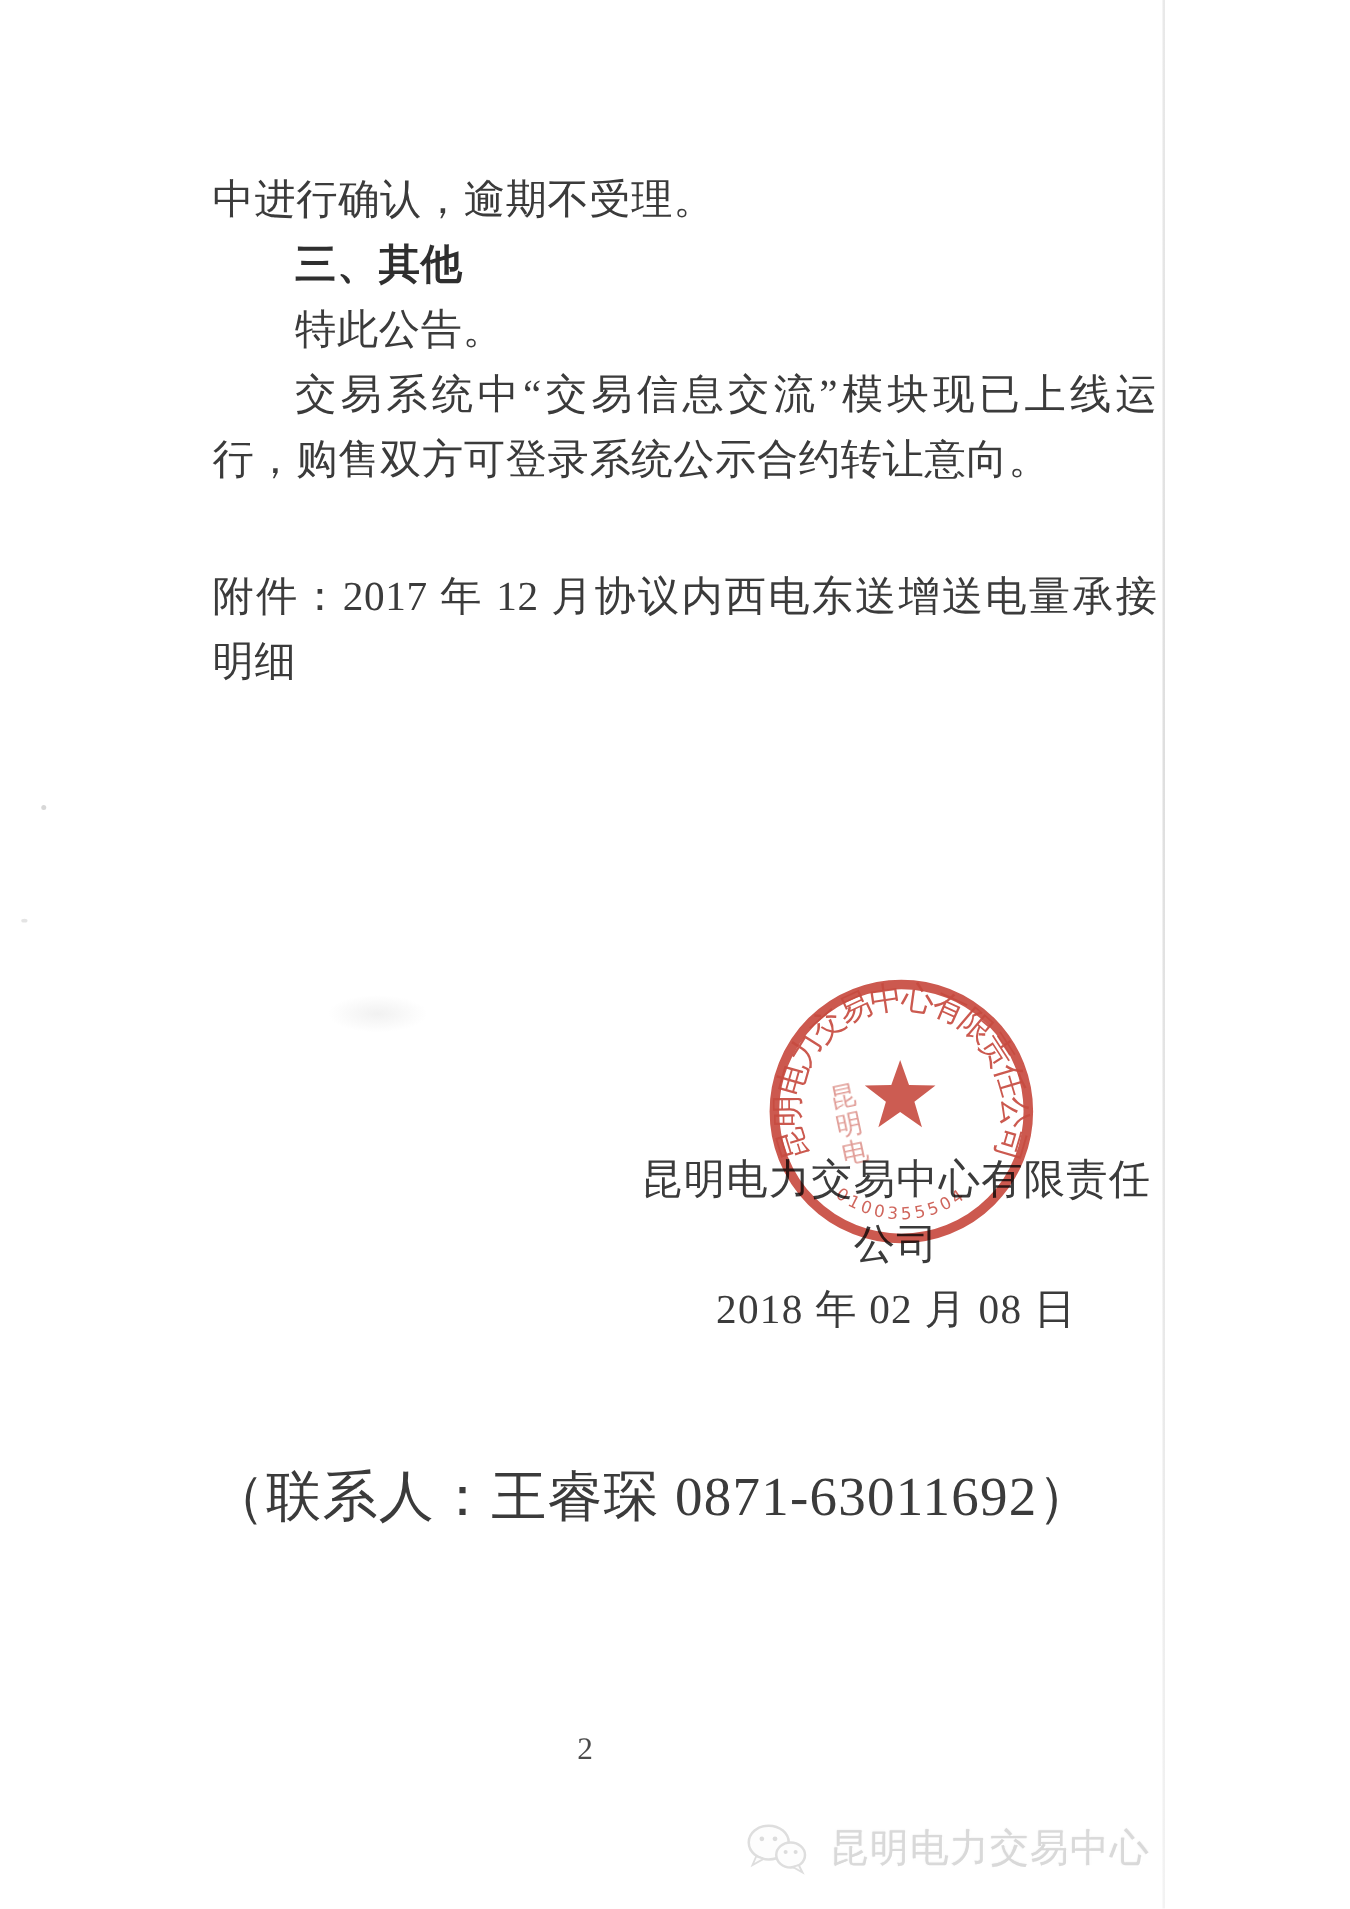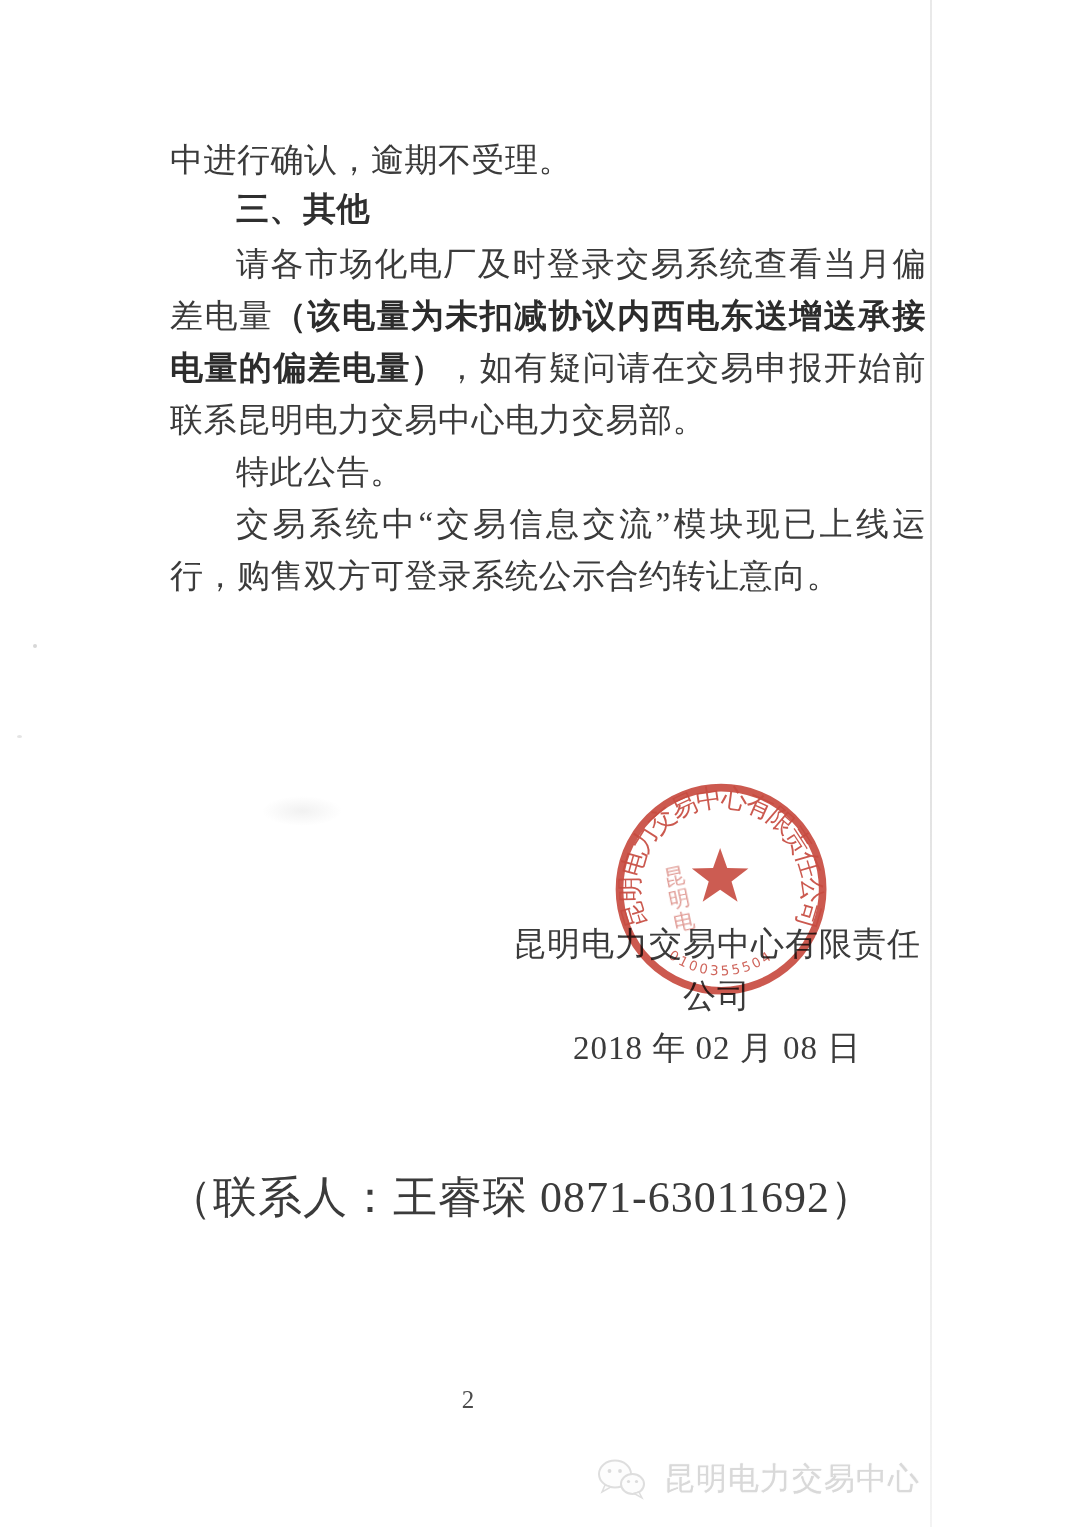--- a/index.html
+++ b/index.html
@@ -8,21 +8,21 @@
     font-family:"Liberation Serif","DejaVu Serif",serif;color:#3b3b3b;
   }
   
   .doc-text{
     position:absolute;left:170px;top:134px;width:756px;
     font-size:33px;line-height:52px;letter-spacing:.5px;text-align:justify;
   }
   .doc-text p{margin:0;}
   .indent{text-indent:2em;}
   .heading{
-    text-indent:2em;font-family:Liberation Mono, monospace;
+    text-indent:2em;font-family:Liberation Serif, serif;
     font-weight:700;color:#2f2f2f;
   }
   .bold-seg{
     font-family:"Liberation Sans","DejaVu Sans",sans-serif;
     font-weight:700;color:#2c2c2c;
   }
   .attachment{margin-top:58px !important;}
   
   .signature{
     position:absolute;top:918px;left:505px;width:424px;text-align:center;
@@ -60,23 +60,23 @@
     background:radial-gradient(closest-side,rgba(120,120,120,.10),rgba(120,120,120,0));}
 </style>
 </head>
 <body>
 
 <div class="page">
 
   <div class="doc-text">
     <p>中进行确认，逾期不受理。</p>
     <p class="heading">三、其他</p>
-    <p class="indent"><span>请各市场化电厂及时登录交易系统查看当月偏差电量</span><span class="bold-seg">（该电量为未扣减协议内西电东送增送承接电量的偏差电量）</span><span>，如有疑问请在交易申报开始前联系昆明电力交易中心电力交易部。</span></p>
     <p class="indent">特此公告。</p>
     <p class="indent">交易系统中“交易信息交流”模块现已上线运行，购售双方可登录系统公示合约转让意向。</p>
+    <p class="attachment">附件：2017 年 12 月协议内西电东送增送电量承接明细</p>
   </div>
 
   <div class="signature">
     <div>昆明电力交易中心有限责任公司</div>
     <div>2018 年 02 月 08 日</div>
   </div>
 
   <div class="seal">
     <svg width="230" height="230" viewBox="0 0 240 240">
       <defs>

